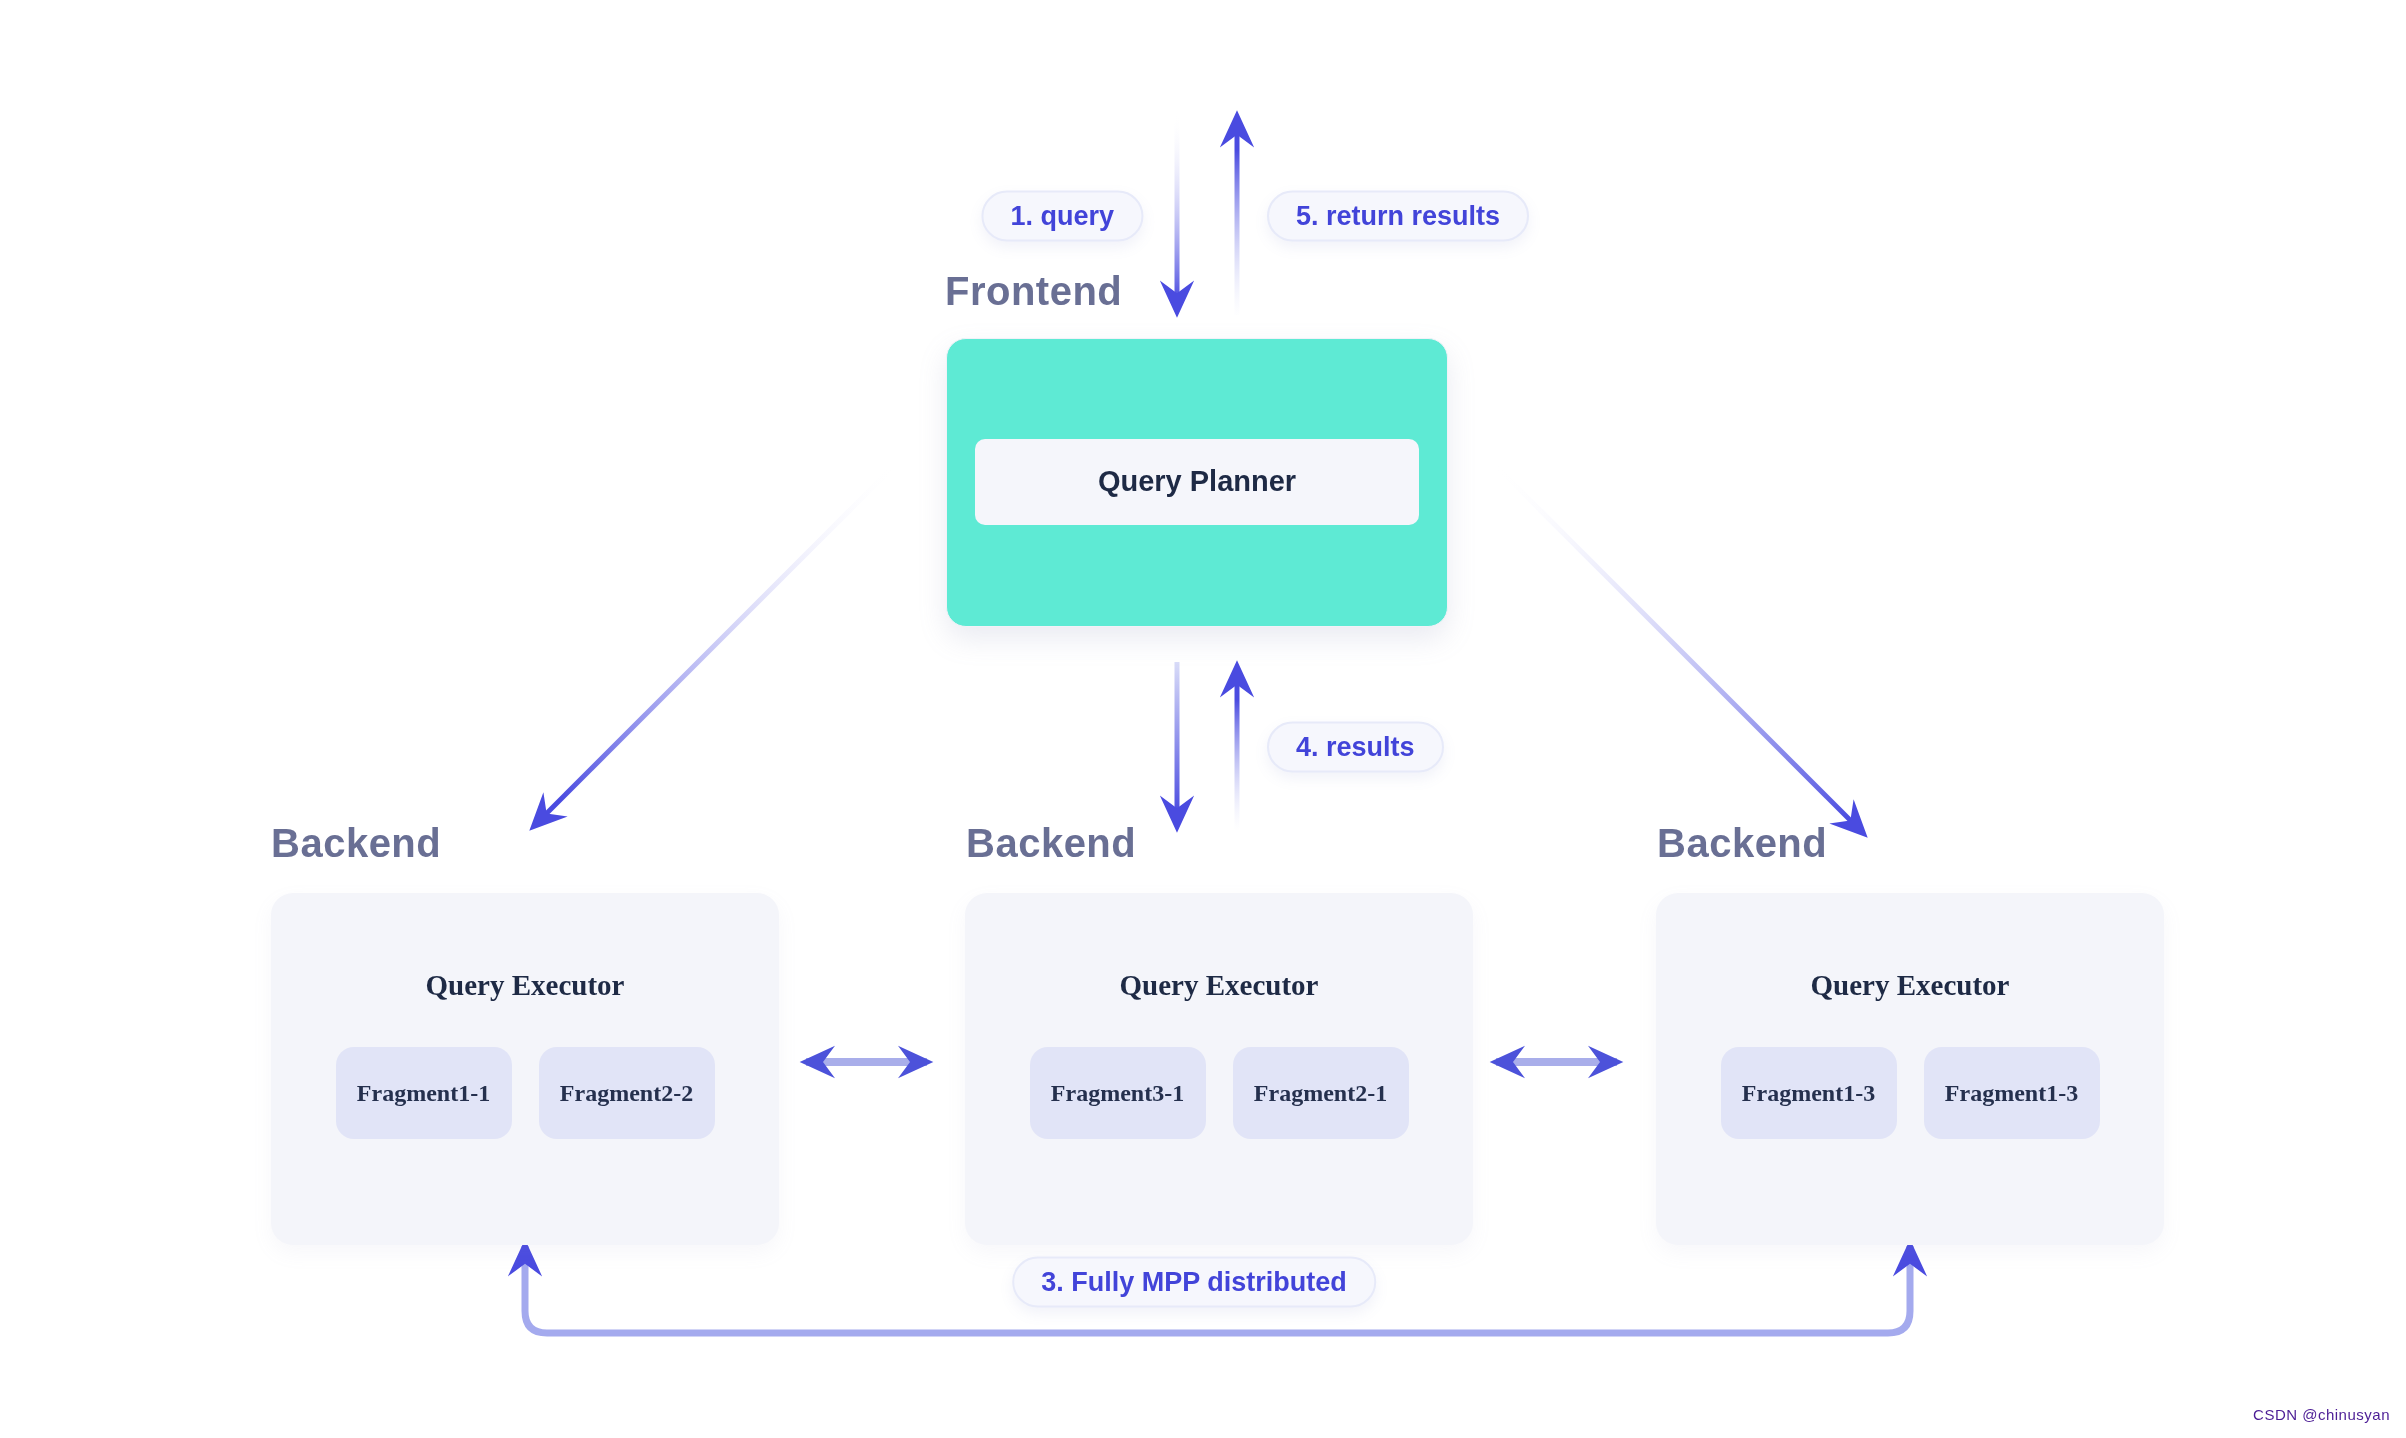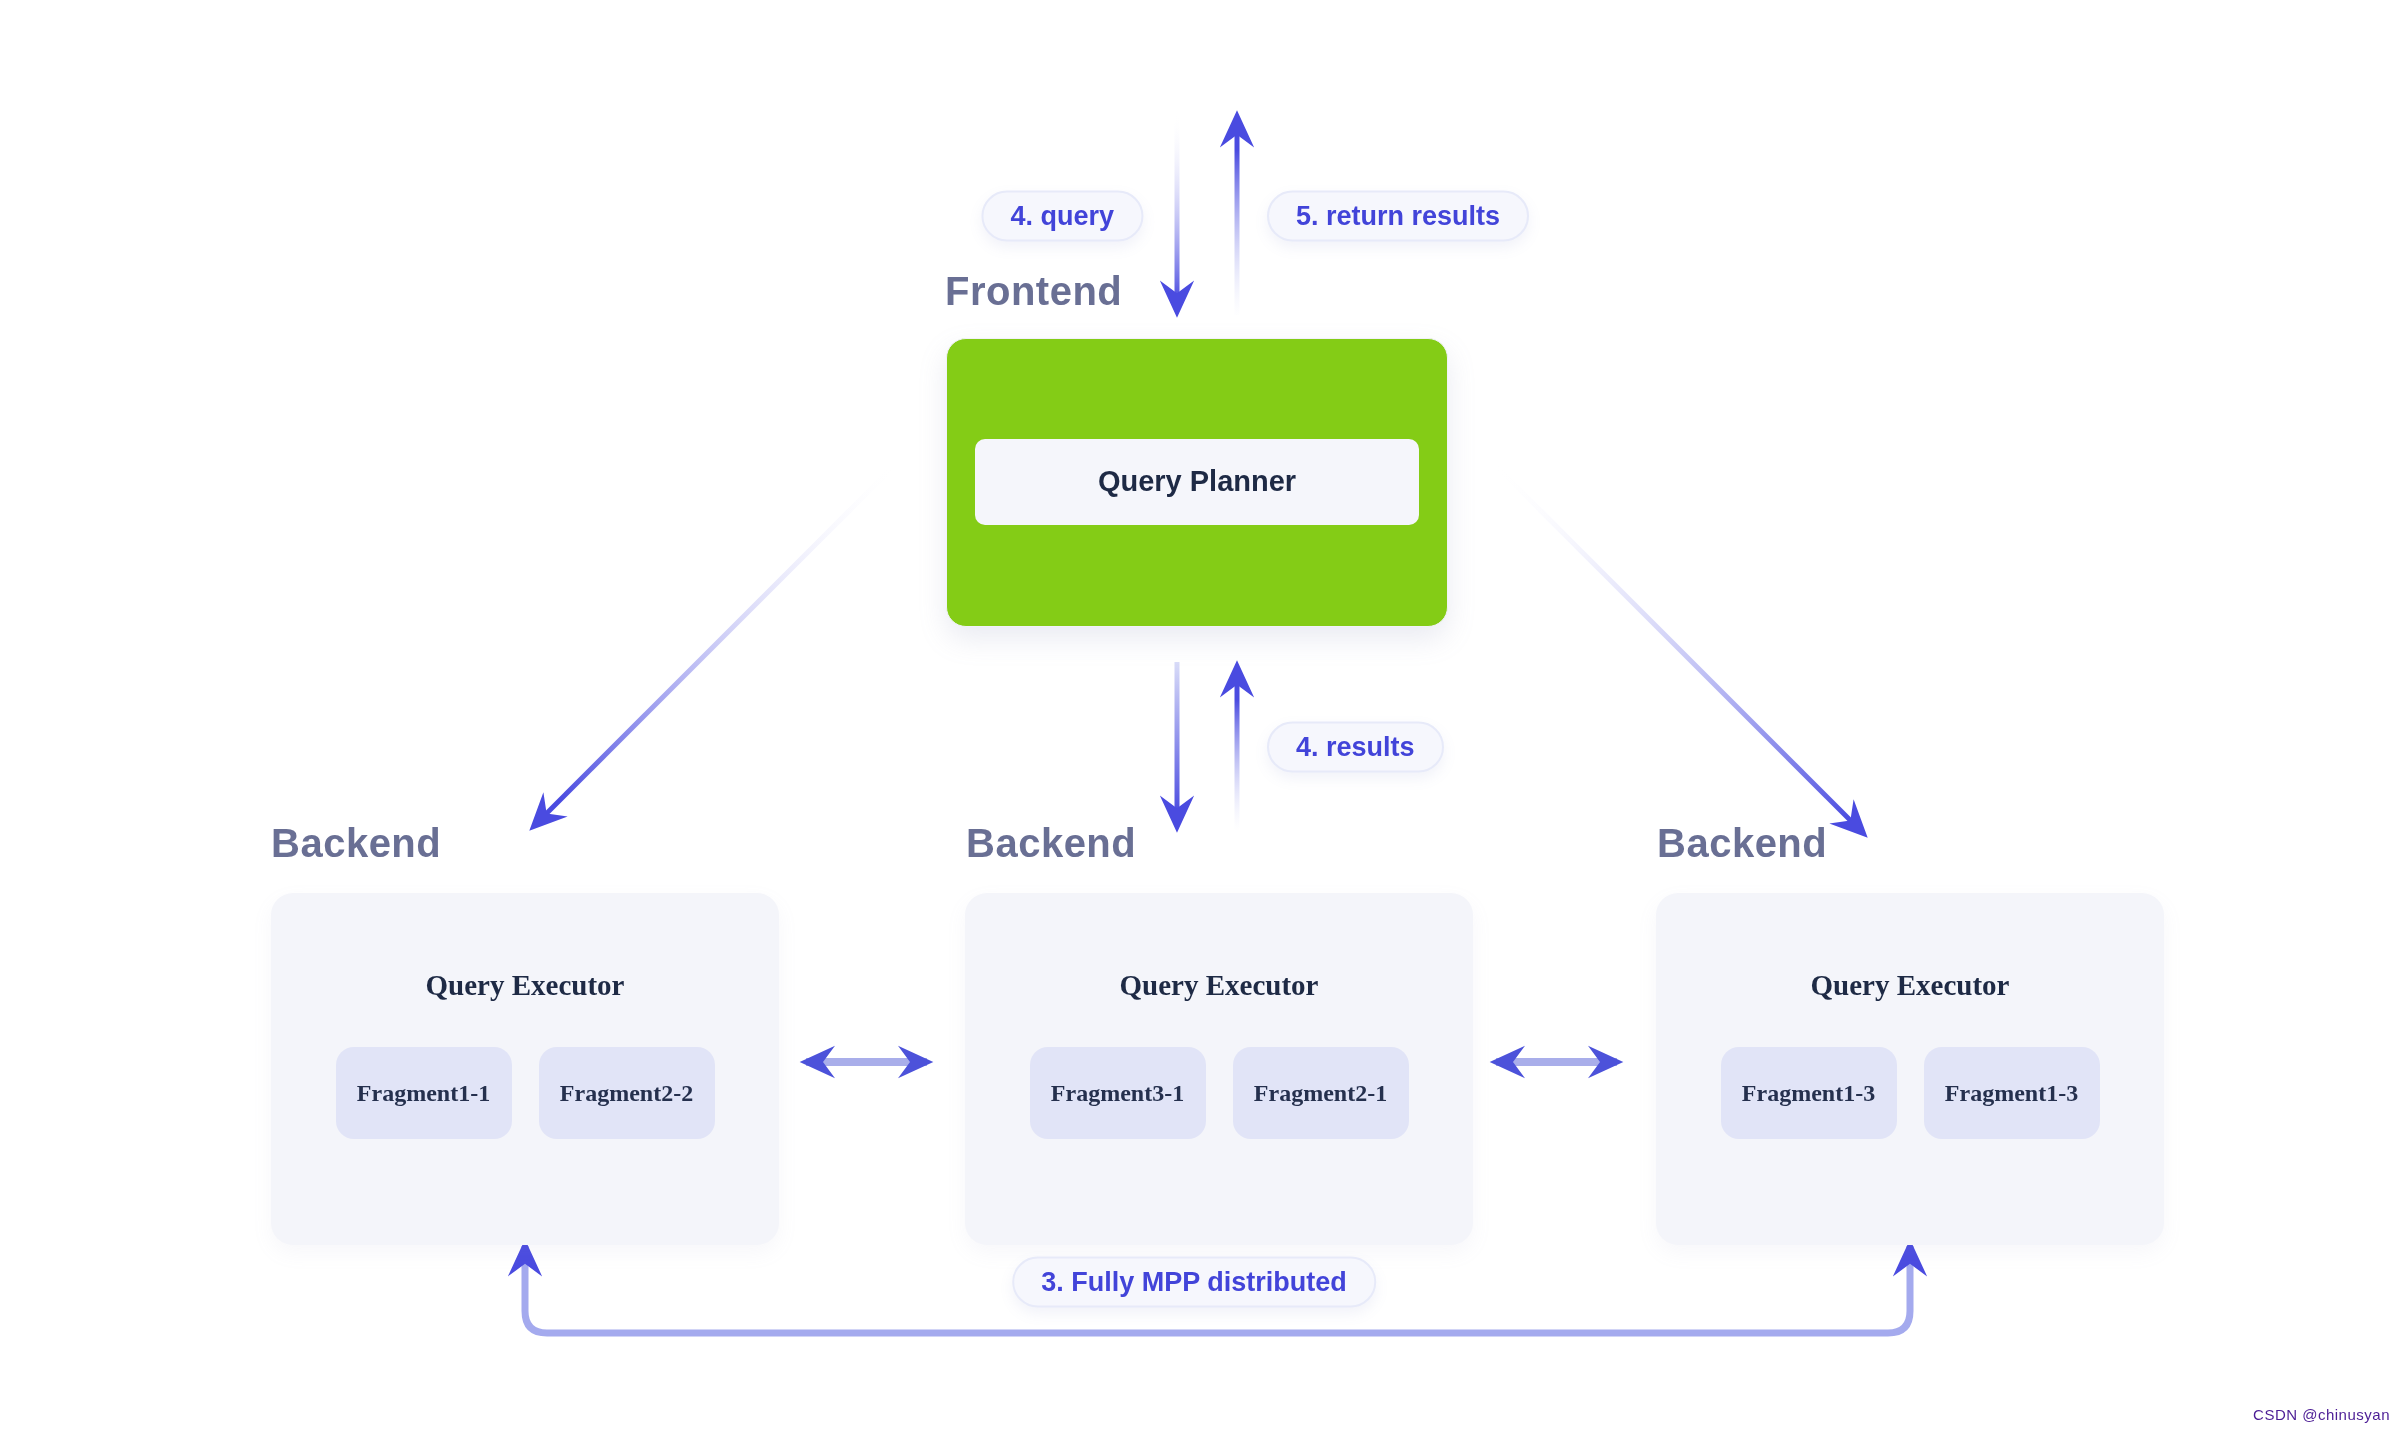--- a/index.html
+++ b/index.html
@@ -7,21 +7,21 @@
     position:relative;width:2406px;height:1438px;background:#ffffff;overflow:hidden;
     font-family:"Liberation Sans","DejaVu Sans",sans-serif;
   }
   .arrow-layer{position:absolute;left:0;top:0;width:2406px;height:1438px;}
   .heading{
     position:absolute;font-size:40px;font-weight:bold;color:#696f94;letter-spacing:0.5px;
     line-height:42px;white-space:nowrap;
   }
   .frontend-card{
     position:absolute;left:946px;top:338px;width:502px;height:289px;box-sizing:border-box;
-    background:#84cc16;border:1px solid #f1f2f8;border-radius:20px;
+    background:#5eead4;border:1px solid #f1f2f8;border-radius:20px;
     box-shadow:0 12px 28px rgba(140,145,185,0.18);
     display:flex;flex-direction:column;align-items:center;justify-content:center;gap:28px;
     padding:42px 29px 44px 29px;
   }
   .fe-box{
     width:444px;height:86px;background:#f5f6fb;border-radius:10px;
     display:flex;align-items:center;justify-content:center;
     font-size:29px;font-weight:bold;color:#1e2a45;
   }
   .backend-card{
@@ -169,20 +169,20 @@
         <span>Fragment</span>
         <span>1-3</span>
       </div>
       <div class="fragment-chip">
         <span>Fragment</span>
         <span>1-3</span>
       </div>
     </div>
   </div>
 
-  <div class="pill pill-q1">4. query</div>
+  <div class="pill pill-q1">1. query</div>
   <div class="pill pill-q5">5. return results</div>
   <div class="pill pill-q4">4. results</div>
   <div class="pill pill-q3">3. Fully MPP distributed</div>
 
   <div class="watermark">CSDN @chinusyan</div>
 
 </div>
 
 </body></html>

